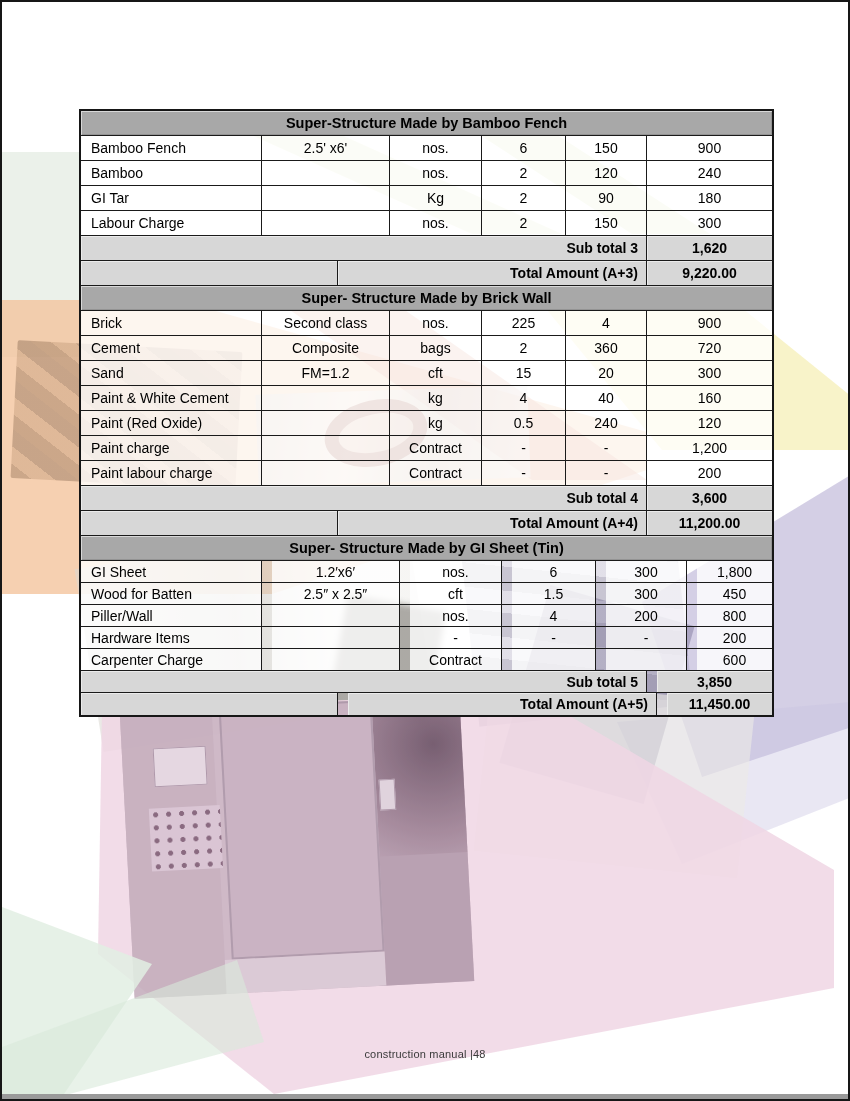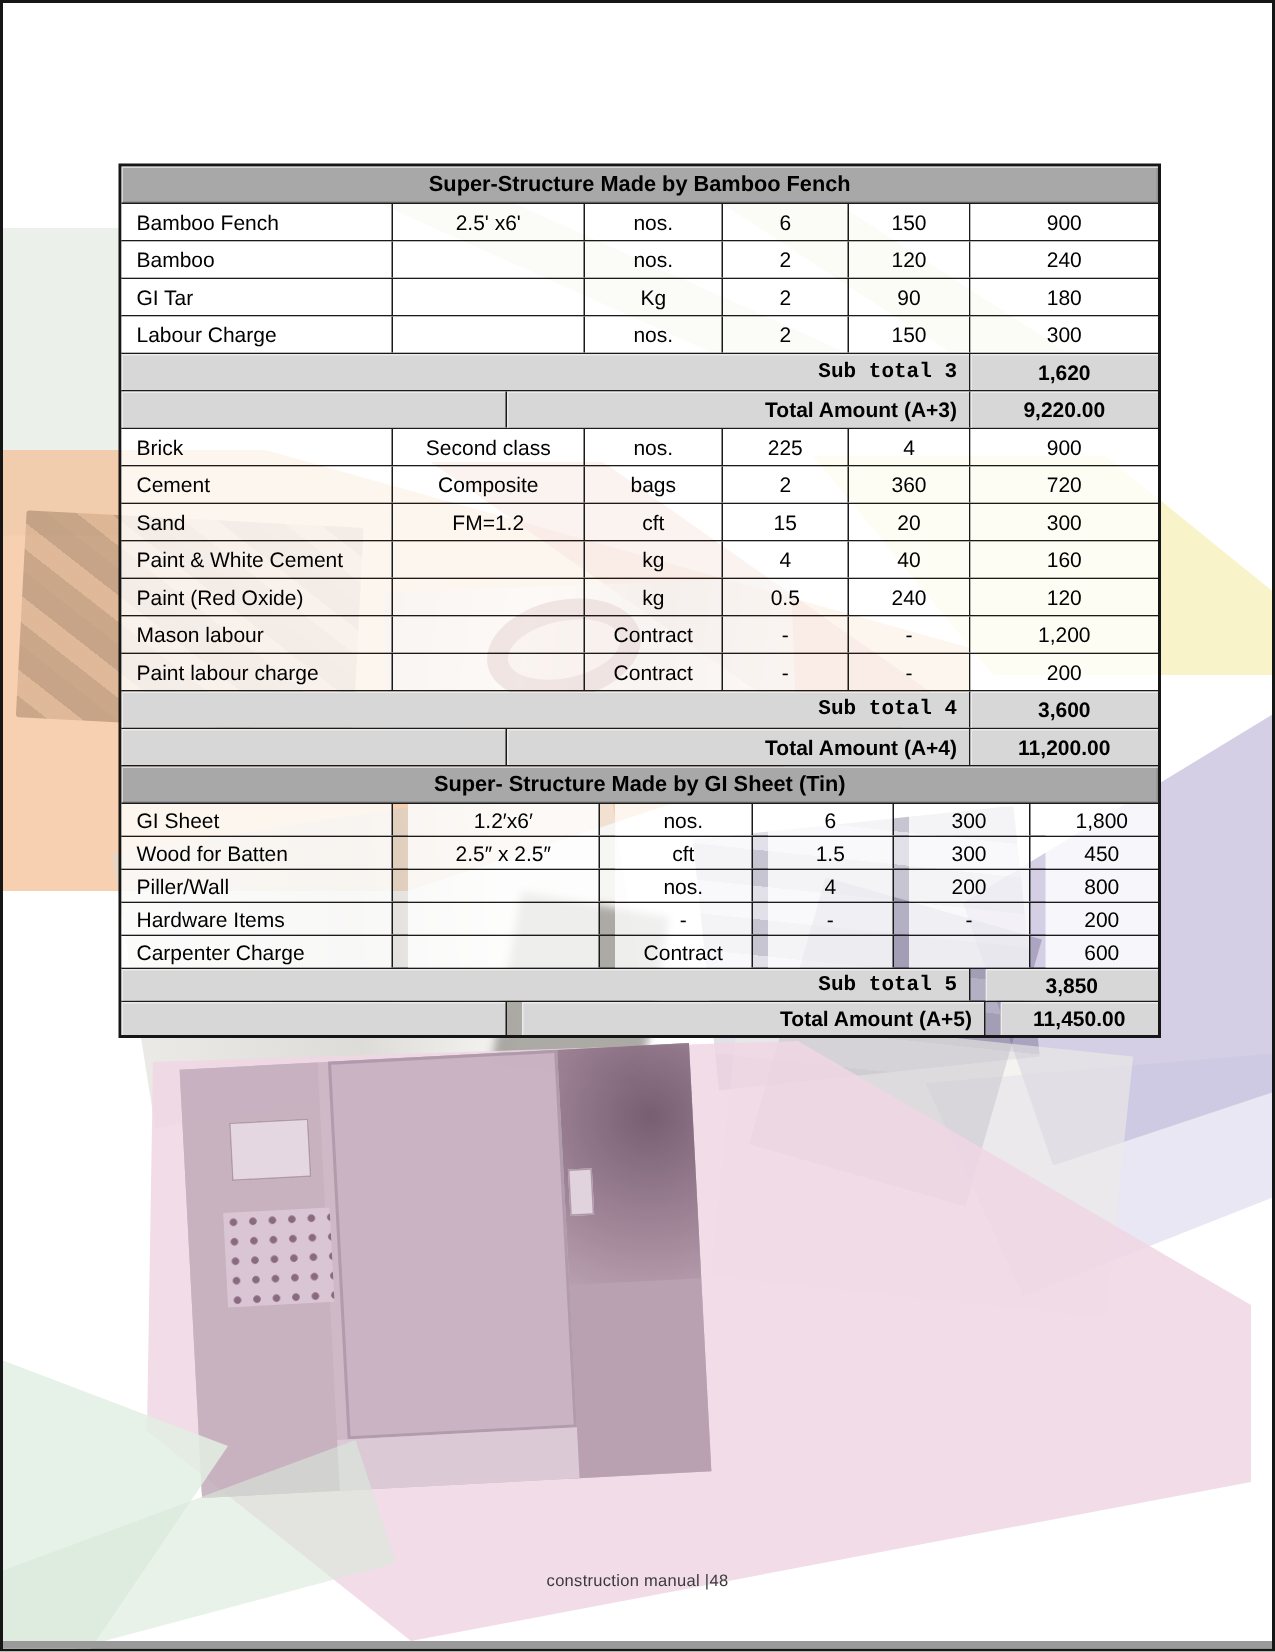--- a/index.html
+++ b/index.html
@@ -61,21 +61,21 @@
   .tsection[data-section="2"] .trow{height:22px;gap:10px;}
   .tsection:last-child .trow.total{border-bottom:none;}
   .tcell,.scell{display:flex; align-items:center; justify-content:center; font-size:14px;
     border-right:1px solid #1a1a1a; box-sizing:border-box; background:rgba(255,255,255,.8);
     white-space:nowrap; overflow:hidden; line-height:1;}
   .c0{width:181px; justify-content:flex-start; padding-left:10px;}
   .c1{width:128px;} .c2{width:92px;} .c3{width:84px;} .c4{width:81px;}
   .c5{flex:1; border-right:none;}
   .summary .scell{background:#d7d7d7; font-weight:bold;
     box-shadow:inset 1px 1px 0 rgba(255,255,255,.5);}
-  .slabel{width:566px; justify-content:flex-end; padding-right:8px;font-family:Liberation Mono, monospace;}
+  .slabel{width:566px; justify-content:flex-end; padding-right:8px;}
   .spacer{width:257px;}
   .tlabel{width:309px; justify-content:flex-end; padding-right:8px;}
   .svalue{flex:1; border-right:none;}
 
   
   .footer{position:absolute; left:0; right:0; top:1046px; text-align:center; z-index:2;
     font-size:11px; color:#3a3a3a; letter-spacing:.2px;}
 </style>
 </head>
 <body>
@@ -159,20 +159,21 @@
         <div class="scell svalue">1,620</div>
       </div>
       <div class="trow summary total">
         <div class="scell spacer"></div>
         <div class="scell tlabel">Total Amount (A+3)</div>
         <div class="scell svalue">9,220.00</div>
       </div>
     </div>
 
     <div class="tsection" data-section="1">
+      <div class="thead">Super- Structure Made by Brick Wall</div>
       <div class="tbody">
           <div class="trow">
             <div class="tcell c0">Brick</div>
             <div class="tcell c1">Second class</div>
             <div class="tcell c2">nos.</div>
             <div class="tcell c3">225</div>
             <div class="tcell c4">4</div>
             <div class="tcell c5">900</div>
           </div>
           <div class="trow">
@@ -201,21 +202,21 @@
           </div>
           <div class="trow">
             <div class="tcell c0">Paint (Red Oxide)</div>
             <div class="tcell c1"></div>
             <div class="tcell c2">kg</div>
             <div class="tcell c3">0.5</div>
             <div class="tcell c4">240</div>
             <div class="tcell c5">120</div>
           </div>
           <div class="trow">
-            <div class="tcell c0">Mason labour</div>
+            <div class="tcell c0">Paint charge</div>
             <div class="tcell c1"></div>
             <div class="tcell c2">Contract</div>
             <div class="tcell c3">-</div>
             <div class="tcell c4">-</div>
             <div class="tcell c5">1,200</div>
           </div>
           <div class="trow">
             <div class="tcell c0">Paint labour charge</div>
             <div class="tcell c1"></div>
             <div class="tcell c2">Contract</div>

